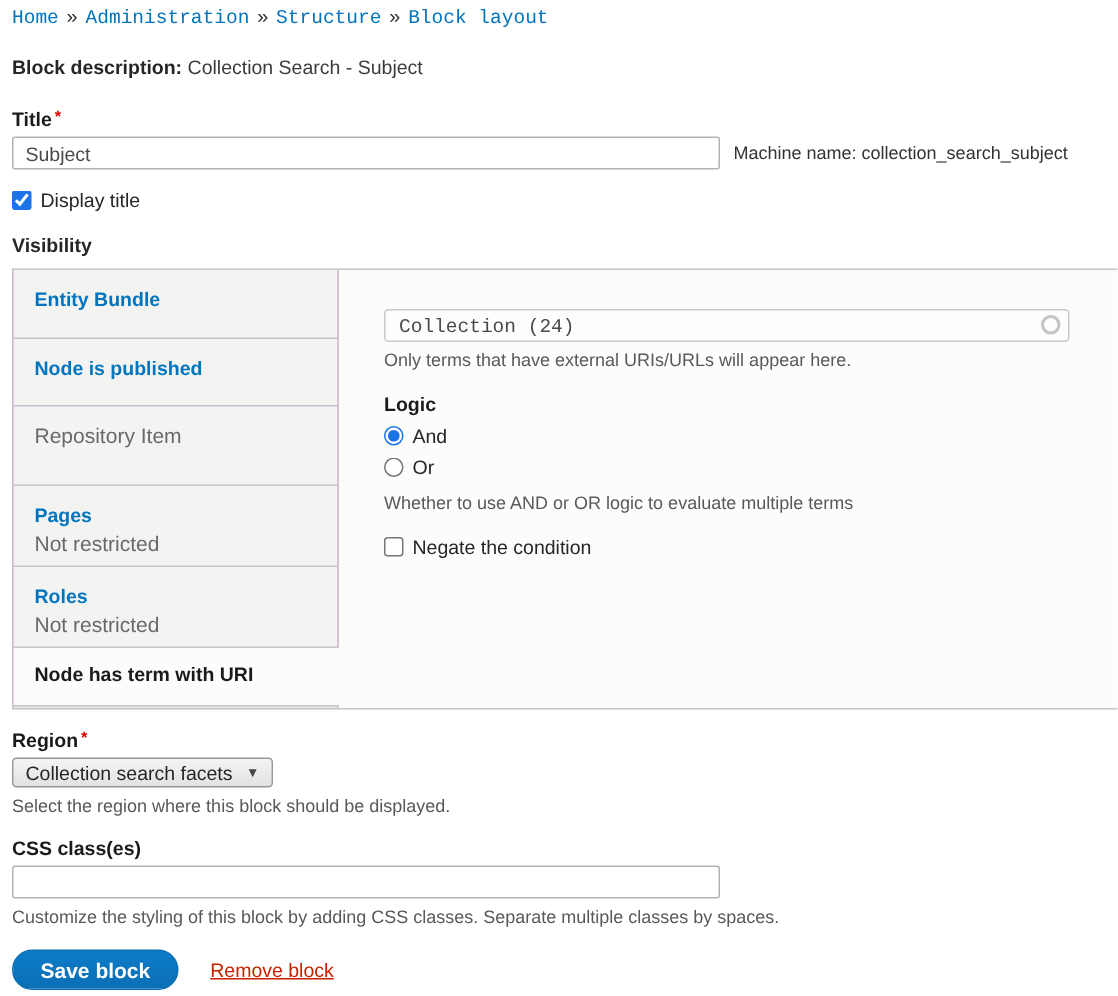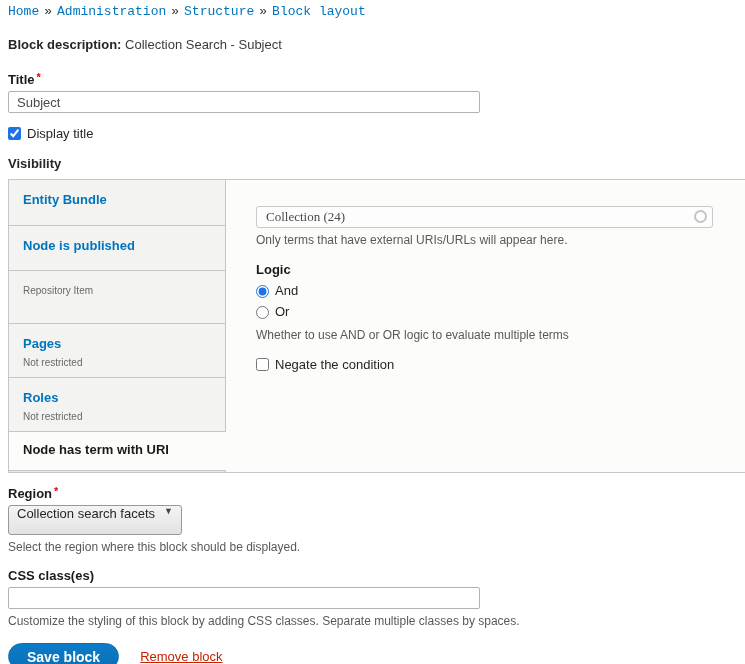--- a/index.html
+++ b/index.html
@@ -52,56 +52,56 @@
   }
   .vtabs-menu {
     width: 217px; flex: 0 0 217px; display: flex; flex-direction: column;
     border-right: 1px solid #c6c6c6; background: #d946ef;
   }
   .vtab {
     padding: 9px 12px 9px 14px; border-bottom: 1px solid #c6c6c6;
     background: #f3f3f1; cursor: pointer;
   }
   .vtab .vtab-label { font-weight: bold; color: #0074bd; line-height: 16px; display: block; margin-top: 3px; }
-  .vtab .vtab-summary { font-size: 10px; color: #696969; line-height: 15px; display: block; margin-top: 3px; }
+  .vtab .vtab-summary { font-size: 14px; color: #696969; line-height: 15px; display: block; margin-top: 3px; }
   .vtab.h-single { height: 46px; }
   .vtab.h-single2 { height: 45px; }
   .vtab.h-two { height: 53px; }
   .vtab.h-two2 { height: 54px; }
   .vtab.selected {
     height: 39px; background: #fcfcfa; margin-right: -1px;
     border-bottom: 1px solid #c6c6c6;
   }
   .vtab.selected .vtab-label { color: #1a1a1a; margin-top: 1px; }
   .vtabs-filler { flex: 1; background: #e9e9e6; }
 
   .vtabs-panel { flex: 1; padding: 20px 32px 0 30px; }
   .panel-label { font-weight: bold; color: #1a1a1a; }
   .term-wrap { position: relative; width: 457px; margin-top: 6px; }
   input.term-input {
     width: 457px; height: 22px;
     border: 1px solid #c9c9c9; border-radius: 3px;
     padding: 0 26px 0 9px; font-size: 13px; color: #4a4a4a;
-    font-family: Liberation Serif, serif; background: #fdfdfd; outline: none;
+    font-family: Liberation Mono, monospace; background: #fdfdfd; outline: none;
   }
   .throbber-icon {
     position: absolute; right: 6px; top: 4px;
     width: 13px; height: 13px; border: 2px solid #c4c4c4; border-radius: 50%;
   }
   .logic-group { margin-top: 15px; }
-  .radio-row { display: flex; align-items: flex-end; margin-top: 6px; }
+  .radio-row { display: flex; align-items: center; margin-top: 6px; }
   .radio-row label { color: #262626; cursor: pointer; }
   .logic-help { margin-top: 9px; }
   .negate-row { margin-top: 15px; }
 
   
   .form-item-region { margin-top: 13px; }
   .select-box {
-    display: inline-flex; margin-top: 4px;
-    height: 30px; padding: 0 8px; cursor: pointer;
+    display: inline-flex; align-items: center; margin-top: 4px;
+    height: 20px; padding: 0 8px; cursor: pointer;
     border: 1px solid #989898; border-radius: 3px;
     background: linear-gradient(to bottom, #f4f4f4, #e2e2e2);
     font-size: 13px; color: #262626;
   }
   .select-box .chevron { font-size: 9px; color: #444; margin-left: 9px; }
 
   .form-item-css { margin-top: 14px; }
   .css-input-row { margin-top: 4px; }
 
   
@@ -131,20 +131,21 @@
     <b>Block description:</b>
     <span>Collection Search - Subject</span>
   </div>
 
   <div class="form-item-title">
     <div>
       <span class="label">Title</span><span class="req">*</span>
     </div>
     <div class="title-row">
       <input class="text-input" type="text" value="Subject" style="">
+      <span class="machine-name">Machine name: collection_search_subject</span>
     </div>
   </div>
 
   <div class="checkbox-row">
     <input type="checkbox" checked="" style="">
     <label>Display title</label>
   </div>
 
   <div class="visibility-heading">Visibility</div>
 

